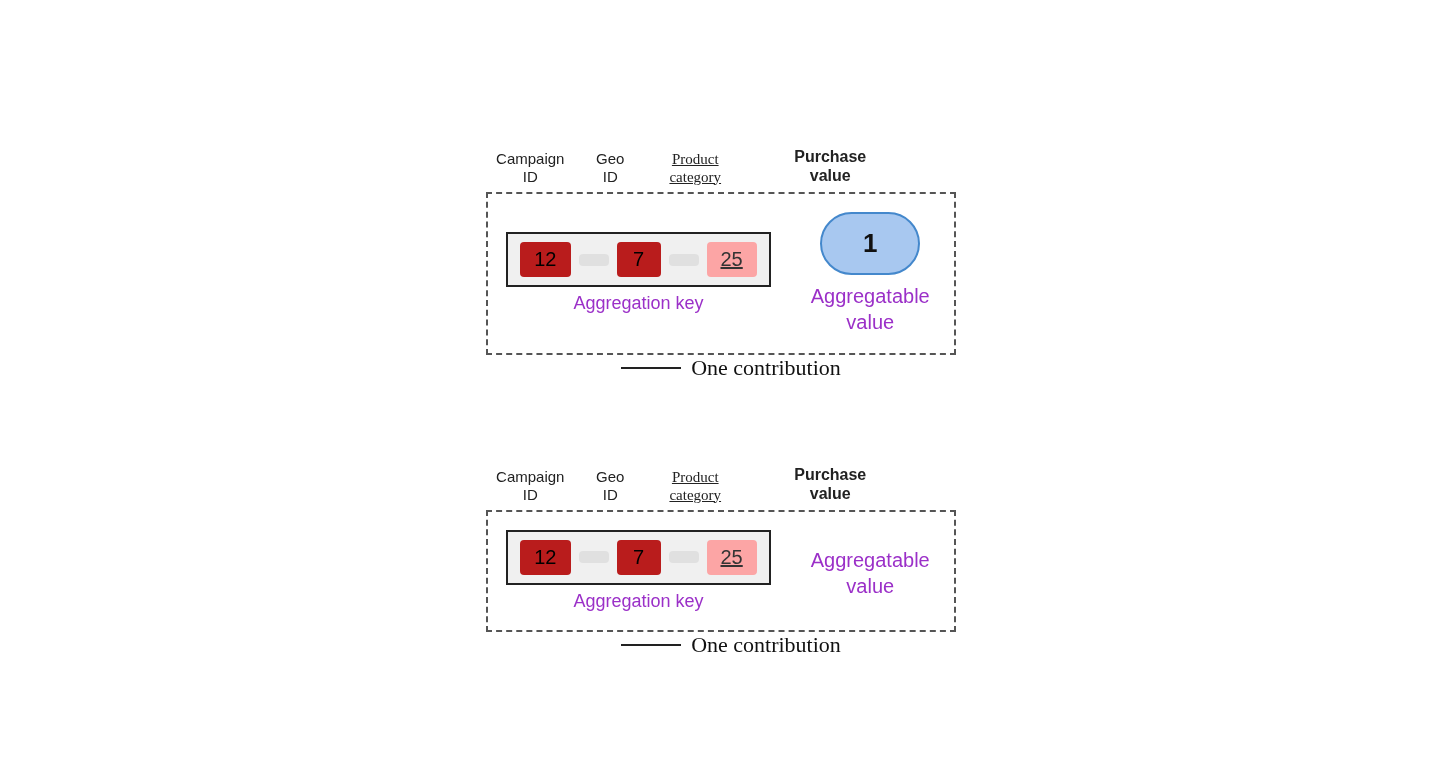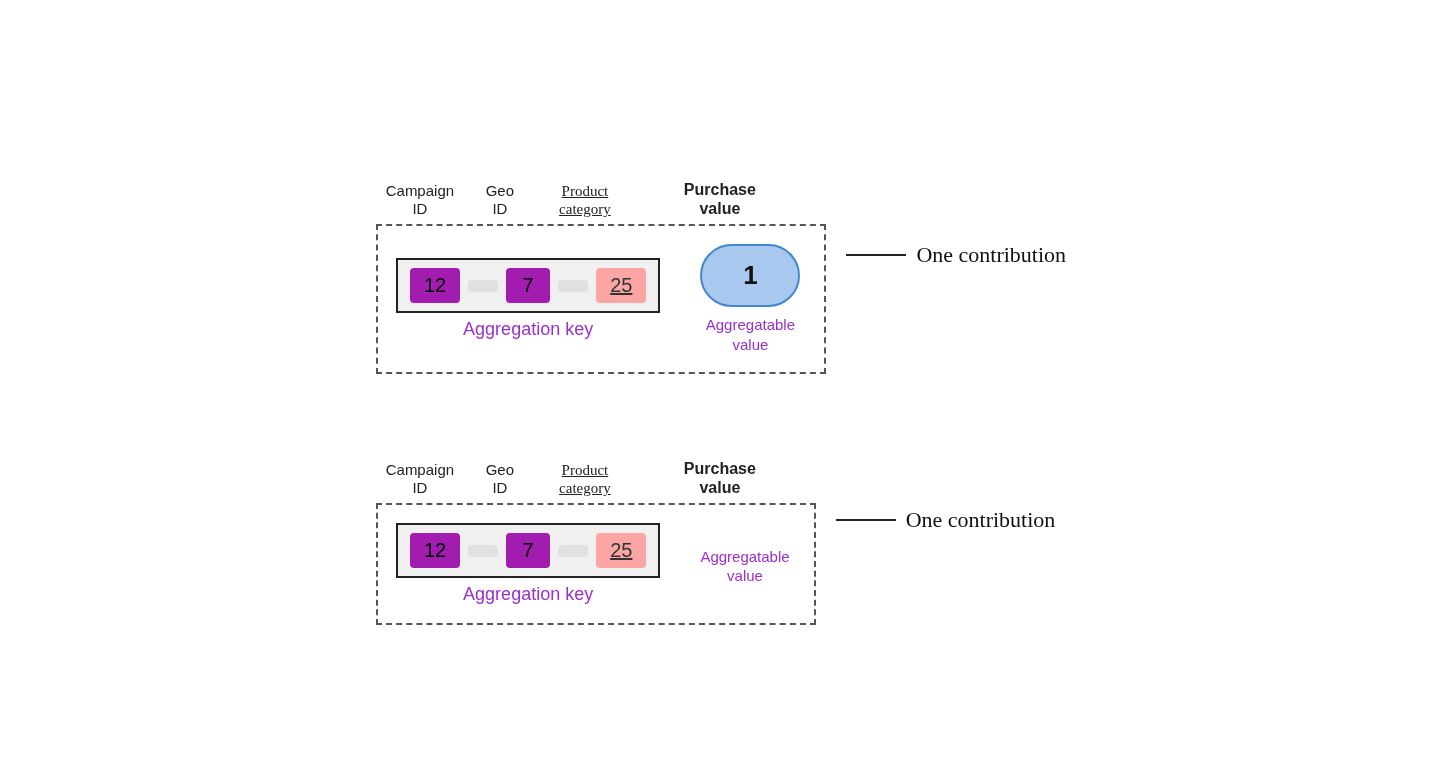--- a/index.html
+++ b/index.html
@@ -76,21 +76,21 @@
       align-items: center;
       justify-content: center;
       padding: 6px 14px;
       font-size: 20px;
       font-weight: normal;
       border-radius: 4px;
       min-width: 44px;
     }
 
     .key-cell.green {
-      background: #a21caf;
+      background: #b91c1c;
     }
 
     .key-cell.yellow {
       background: #fca5a5;
       text-decoration: underline;
       color: #333;
     }
 
     .key-cell.spacer {
       background: #e0e0e0;
@@ -121,21 +121,21 @@
       padding: 14px 30px;
       font-size: 26px;
       font-weight: bold;
       color: #111;
       min-width: 100px;
       text-align: center;
     }
 
     .agg-value-label {
       color: #9b30c8;
-      font-size: 15px;
+      font-size: 20px;
       text-align: center;
       line-height: 1.3;
       margin-top: 4px;
     }
 
     .h-line {
       width: 60px;
       height: 2px;
       background: #222;
     }
@@ -144,21 +144,21 @@
       font-size: 22px;
       color: #111;
       font-weight: normal;
       margin-left: 10px;
       white-space: nowrap;
     }
 
     
     .full-contrib {
       display: flex;
-      flex-direction: row;
+      flex-direction: column;
       align-items: center;
     }
 
     .contrib-text-wrapper {
       display: flex;
       flex-direction: row;
       align-items: center;
       margin-left: 20px;
       font-family: Liberation Serif, serif;
     }

